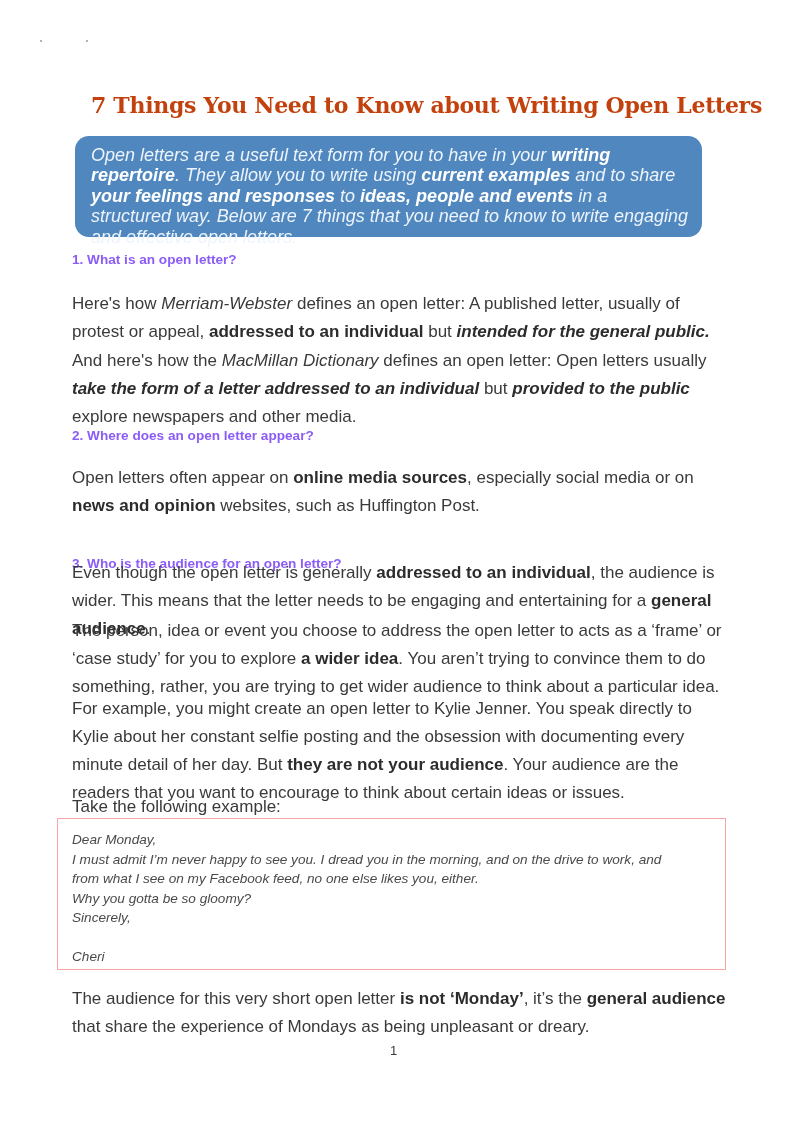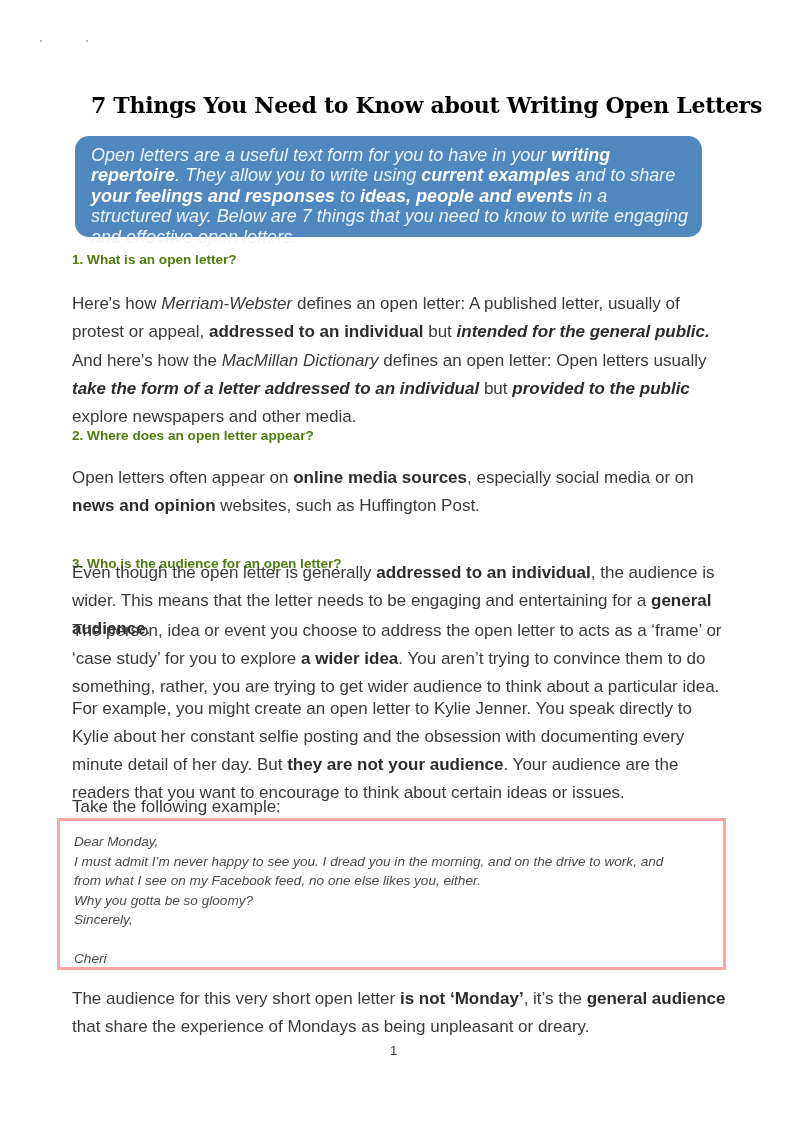--- a/index.html
+++ b/index.html
@@ -3,34 +3,34 @@
 <meta charset="utf-8">
 <style>
   html, body { margin:0; padding:0; background:#ffffff; }
   body { width:793px; height:1123px; position:relative; overflow:hidden;
          font-family:"Liberation Sans", "DejaVu Sans", sans-serif; color:#3a3a3a; }
   .page { position:absolute; left:0; top:0; width:793px; height:1123px; }
   .speck { position:absolute; width:2px; height:2px; background:#9a9a9a; border-radius:1px; }
 
   .title { position:absolute; left:91px; top:92px; width:640px;
            font-family:"DejaVu Serif", "Liberation Serif", serif; font-weight:bold;
-           font-size:22px; color:#000000; letter-spacing:-0.3px; white-space:nowrap; }
+           font-size:22px; color:#c2410c; letter-spacing:-0.3px; white-space:nowrap; }
 
   .intro { position:absolute; left:75px; top:136px; width:627px; height:101px;
            background:#4f87be; border-radius:14px; box-sizing:border-box;
            padding:9px 14px 0 16px; color:#eef4fb; font-style:italic;
            font-size:18px; line-height:20.4px; }
   .intro b { font-weight:bold; color:#ffffff; }
 
-  .h { position:absolute; left:72px; font-weight:bold; font-size:13.6px; color:#4d7c0f; }
+  .h { position:absolute; left:72px; font-weight:bold; font-size:13.6px; color:#8b5cf6; }
   .p { position:absolute; left:72px; width:660px; font-size:17px; line-height:28px; color:#3a3a3a; }
   .p b { color:#2c2c2c; }
 
   .example { position:absolute; left:57px; top:818px; width:669px; height:152px;
-             border:3px solid #fca5a5; box-sizing:border-box; padding:11px 0 0 14px;
+             border:1px solid #fca5a5; box-sizing:border-box; padding:11px 0 0 14px;
              font-style:italic; font-size:13.6px; line-height:19.5px; color:#4a4a4a; }
   .example div { white-space:nowrap; }
 
   .pagenum { position:absolute; left:390px; top:1043px; font-size:13px; color:#3a3a3a; }
 </style>
 </head>
 <body>
 
 <div class="page">
   <span class="speck" style="left:40px;top:40px;"></span>

